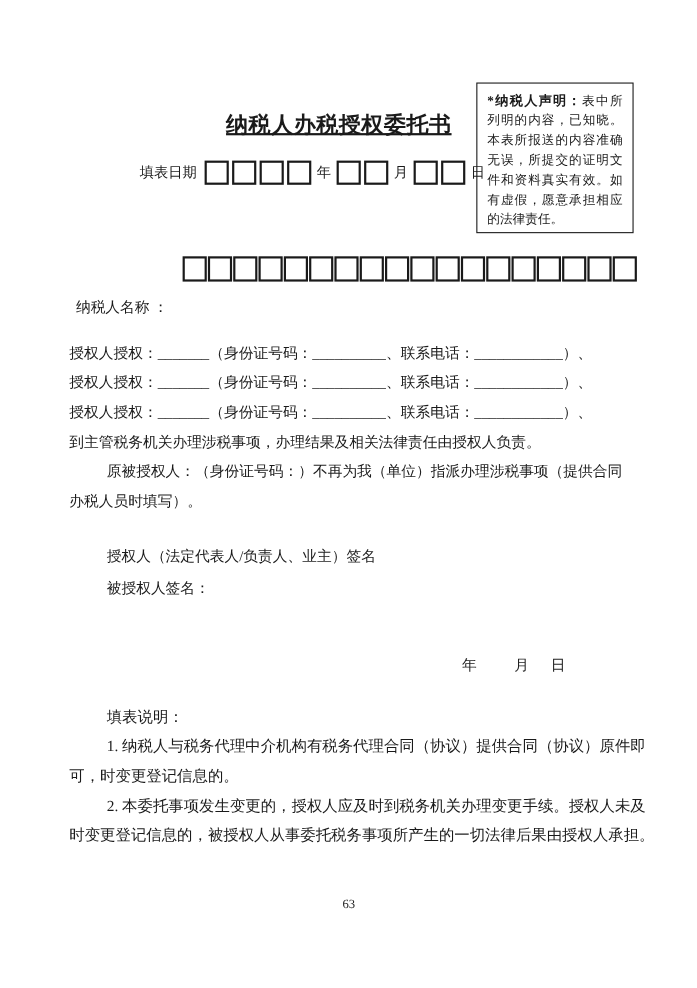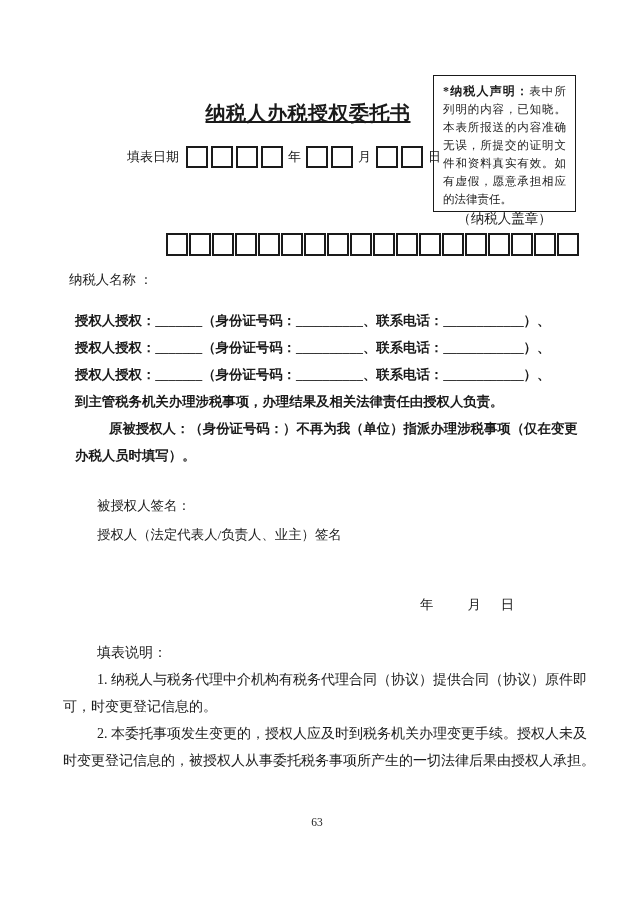--- a/index.html
+++ b/index.html
@@ -106,24 +106,23 @@
     position: absolute;
     top: 271px;
     left: 69px;
     font-size: 13.4px;
   }
 
   
   .body-block {
     position: absolute;
     top: 307px;
-    left: 75px;
+    left: 63px;
     width: 512px;
     font-size: 13.4px;
-    font-weight: bold;
   }
   .body-block .line {
     height: 27px;
     line-height: 27px;
     white-space: nowrap;
   }
   .indent { padding-left: 34px; }
 
   .sign-block {
     position: absolute;
@@ -197,21 +196,20 @@
     <span class="unit">月</span>
     <span class="boxes">
         <span class="cell"></span>
         <span class="cell"></span>
       </span>
     <span class="unit">日</span>
   </div>
 
   <div class="declaration">
     <p><b>*纳税人声明：</b><span>表中所列明的内容，已知晓。本表所报送的内容准确无误，所提交的证明文件和资料真实有效。如有虚假，愿意承担相应的法律责任。</span></p>
-    <div class="seal">（纳税人盖章）</div>
   </div>
 
   <div class="code-boxes">
       <span class="cell"></span>
       <span class="cell"></span>
       <span class="cell"></span>
       <span class="cell"></span>
       <span class="cell"></span>
       <span class="cell"></span>
       <span class="cell"></span>
@@ -228,27 +226,27 @@
       <span class="cell"></span>
     </div>
 
   <div class="name-line">纳税人名称 ：</div>
 
   <div class="body-block">
     <div class="line">授权人授权：_______（身份证号码：__________、联系电话：____________）、</div>
     <div class="line">授权人授权：_______（身份证号码：__________、联系电话：____________）、</div>
     <div class="line">授权人授权：_______（身份证号码：__________、联系电话：____________）、</div>
     <div class="line">到主管税务机关办理涉税事项，办理结果及相关法律责任由授权人负责。</div>
-    <div class="line indent">原被授权人：（身份证号码：）不再为我（单位）指派办理涉税事项（仅在变更</div>
+    <div class="line indent">原被授权人：（身份证号码：）不再为我（单位）指派办理涉税事项（提供合同</div>
     <div class="line">办税人员时填写）。</div>
   </div>
 
   <div class="sign-block">
+    <div class="line indent">授权人（法定代表人/负责人、业主）签名</div>
     <div class="line indent">被授权人签名：</div>
-    <div class="line indent">授权人（法定代表人/负责人、业主）签名</div>
   </div>
 
   <div class="ymd">
     <span>年</span>
     <span class="gap1">月</span>
     <span class="gap2">日</span>
   </div>
 
   <div class="instructions">
     <div class="line indent">填表说明：</div>

